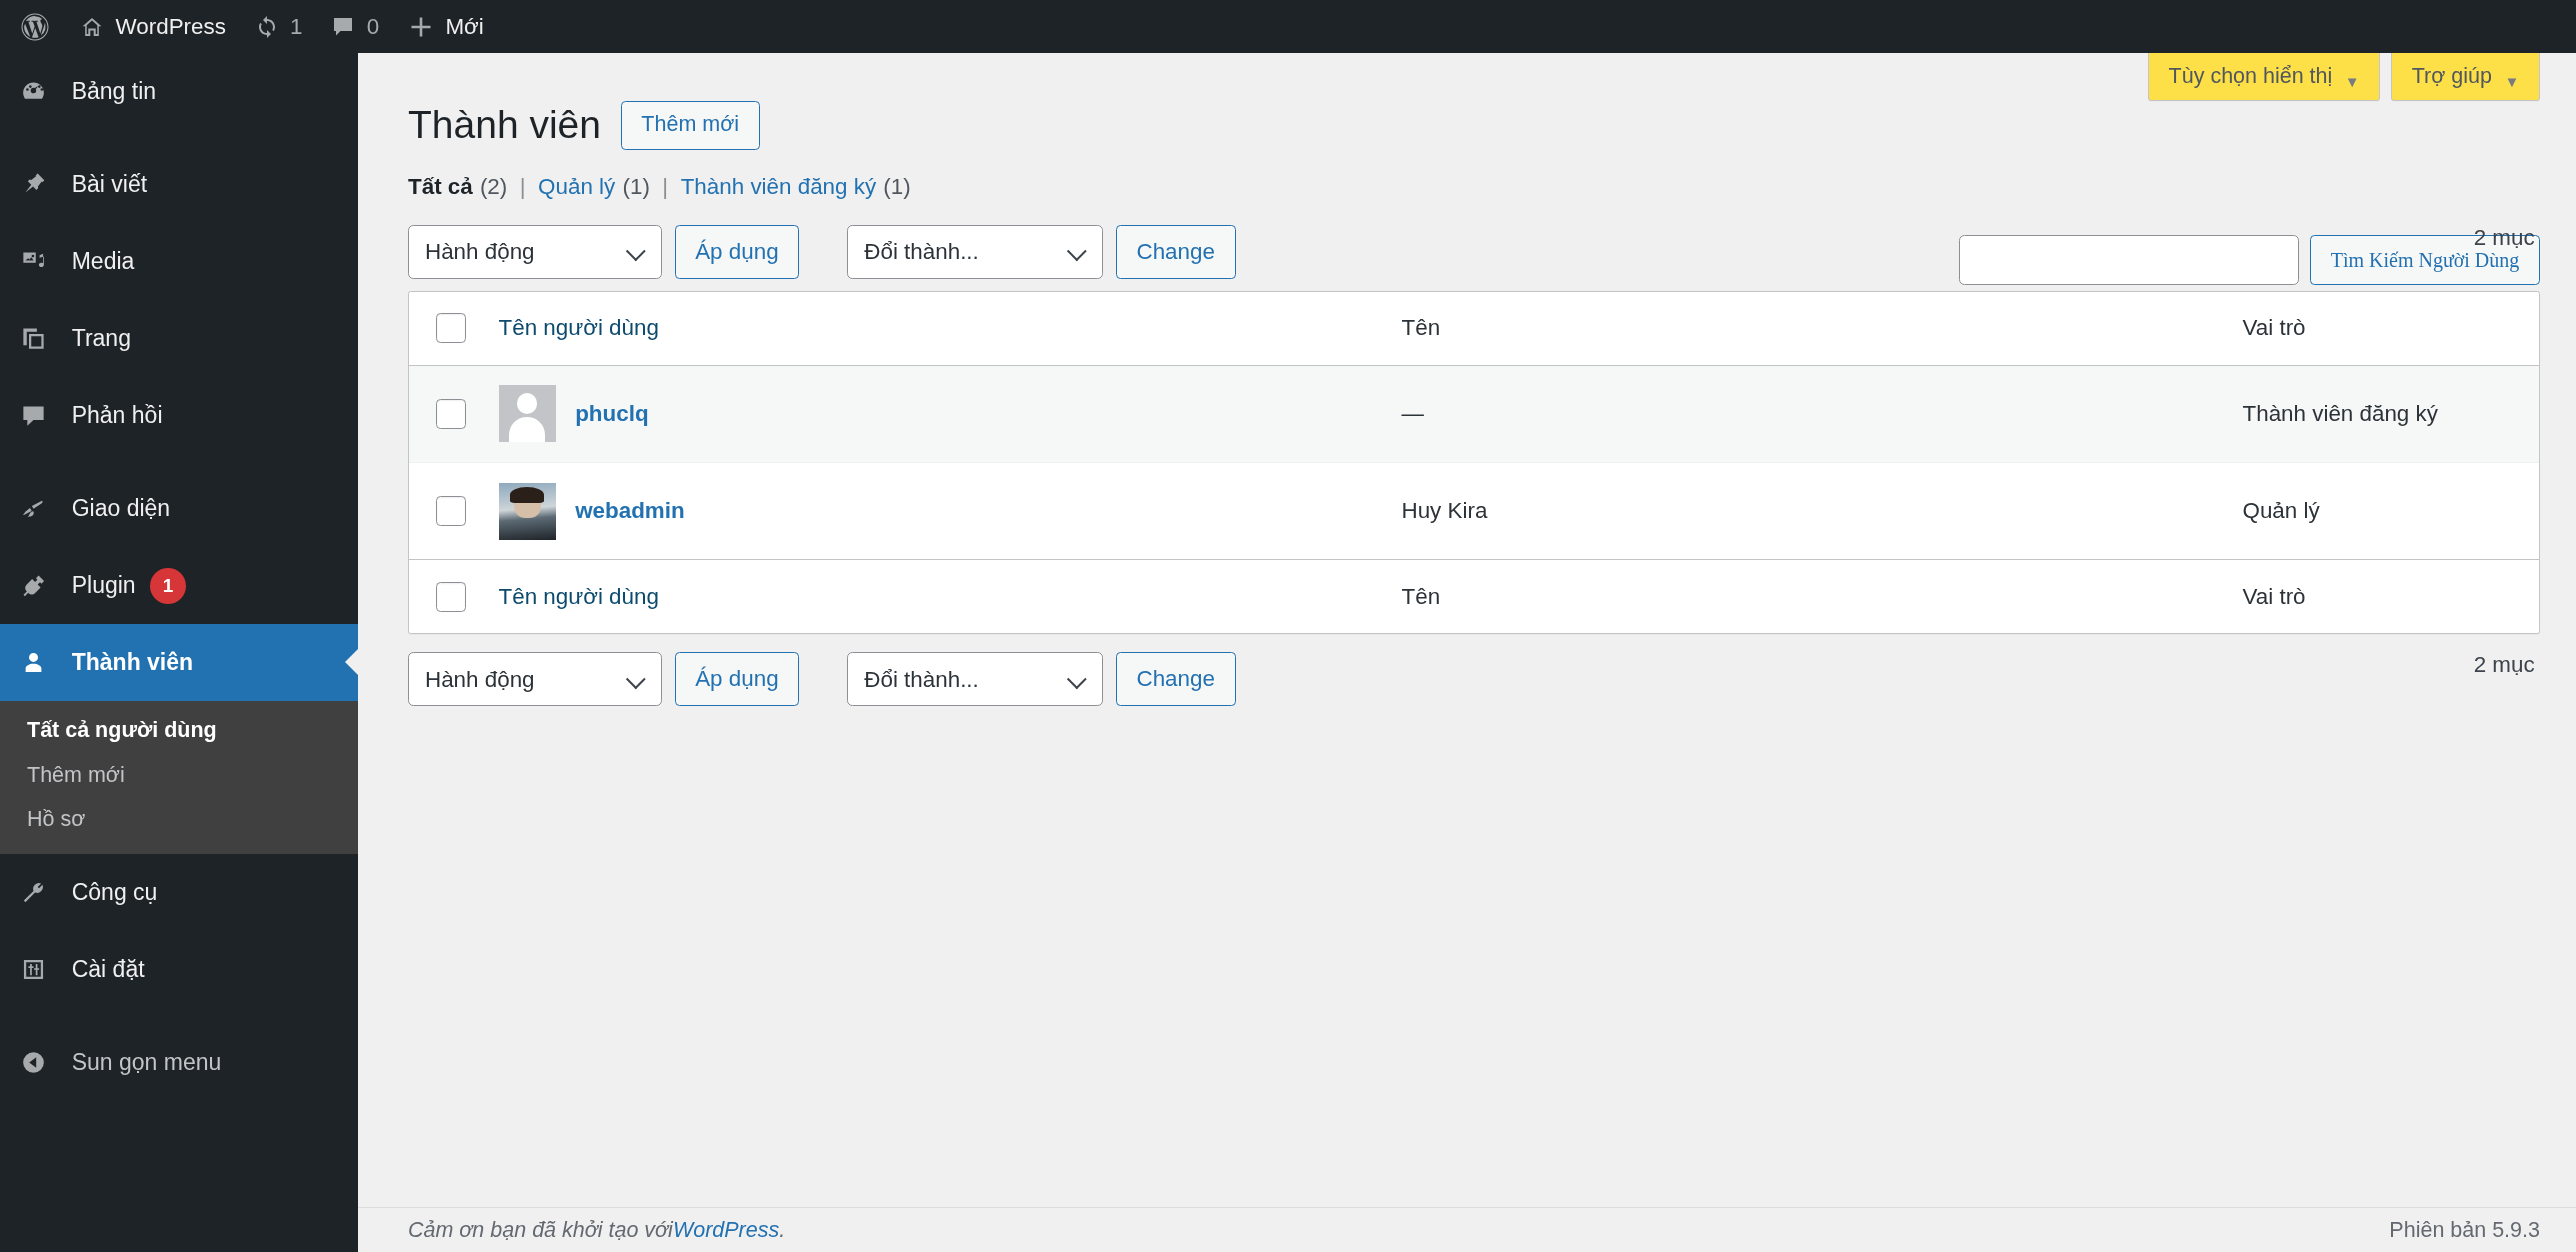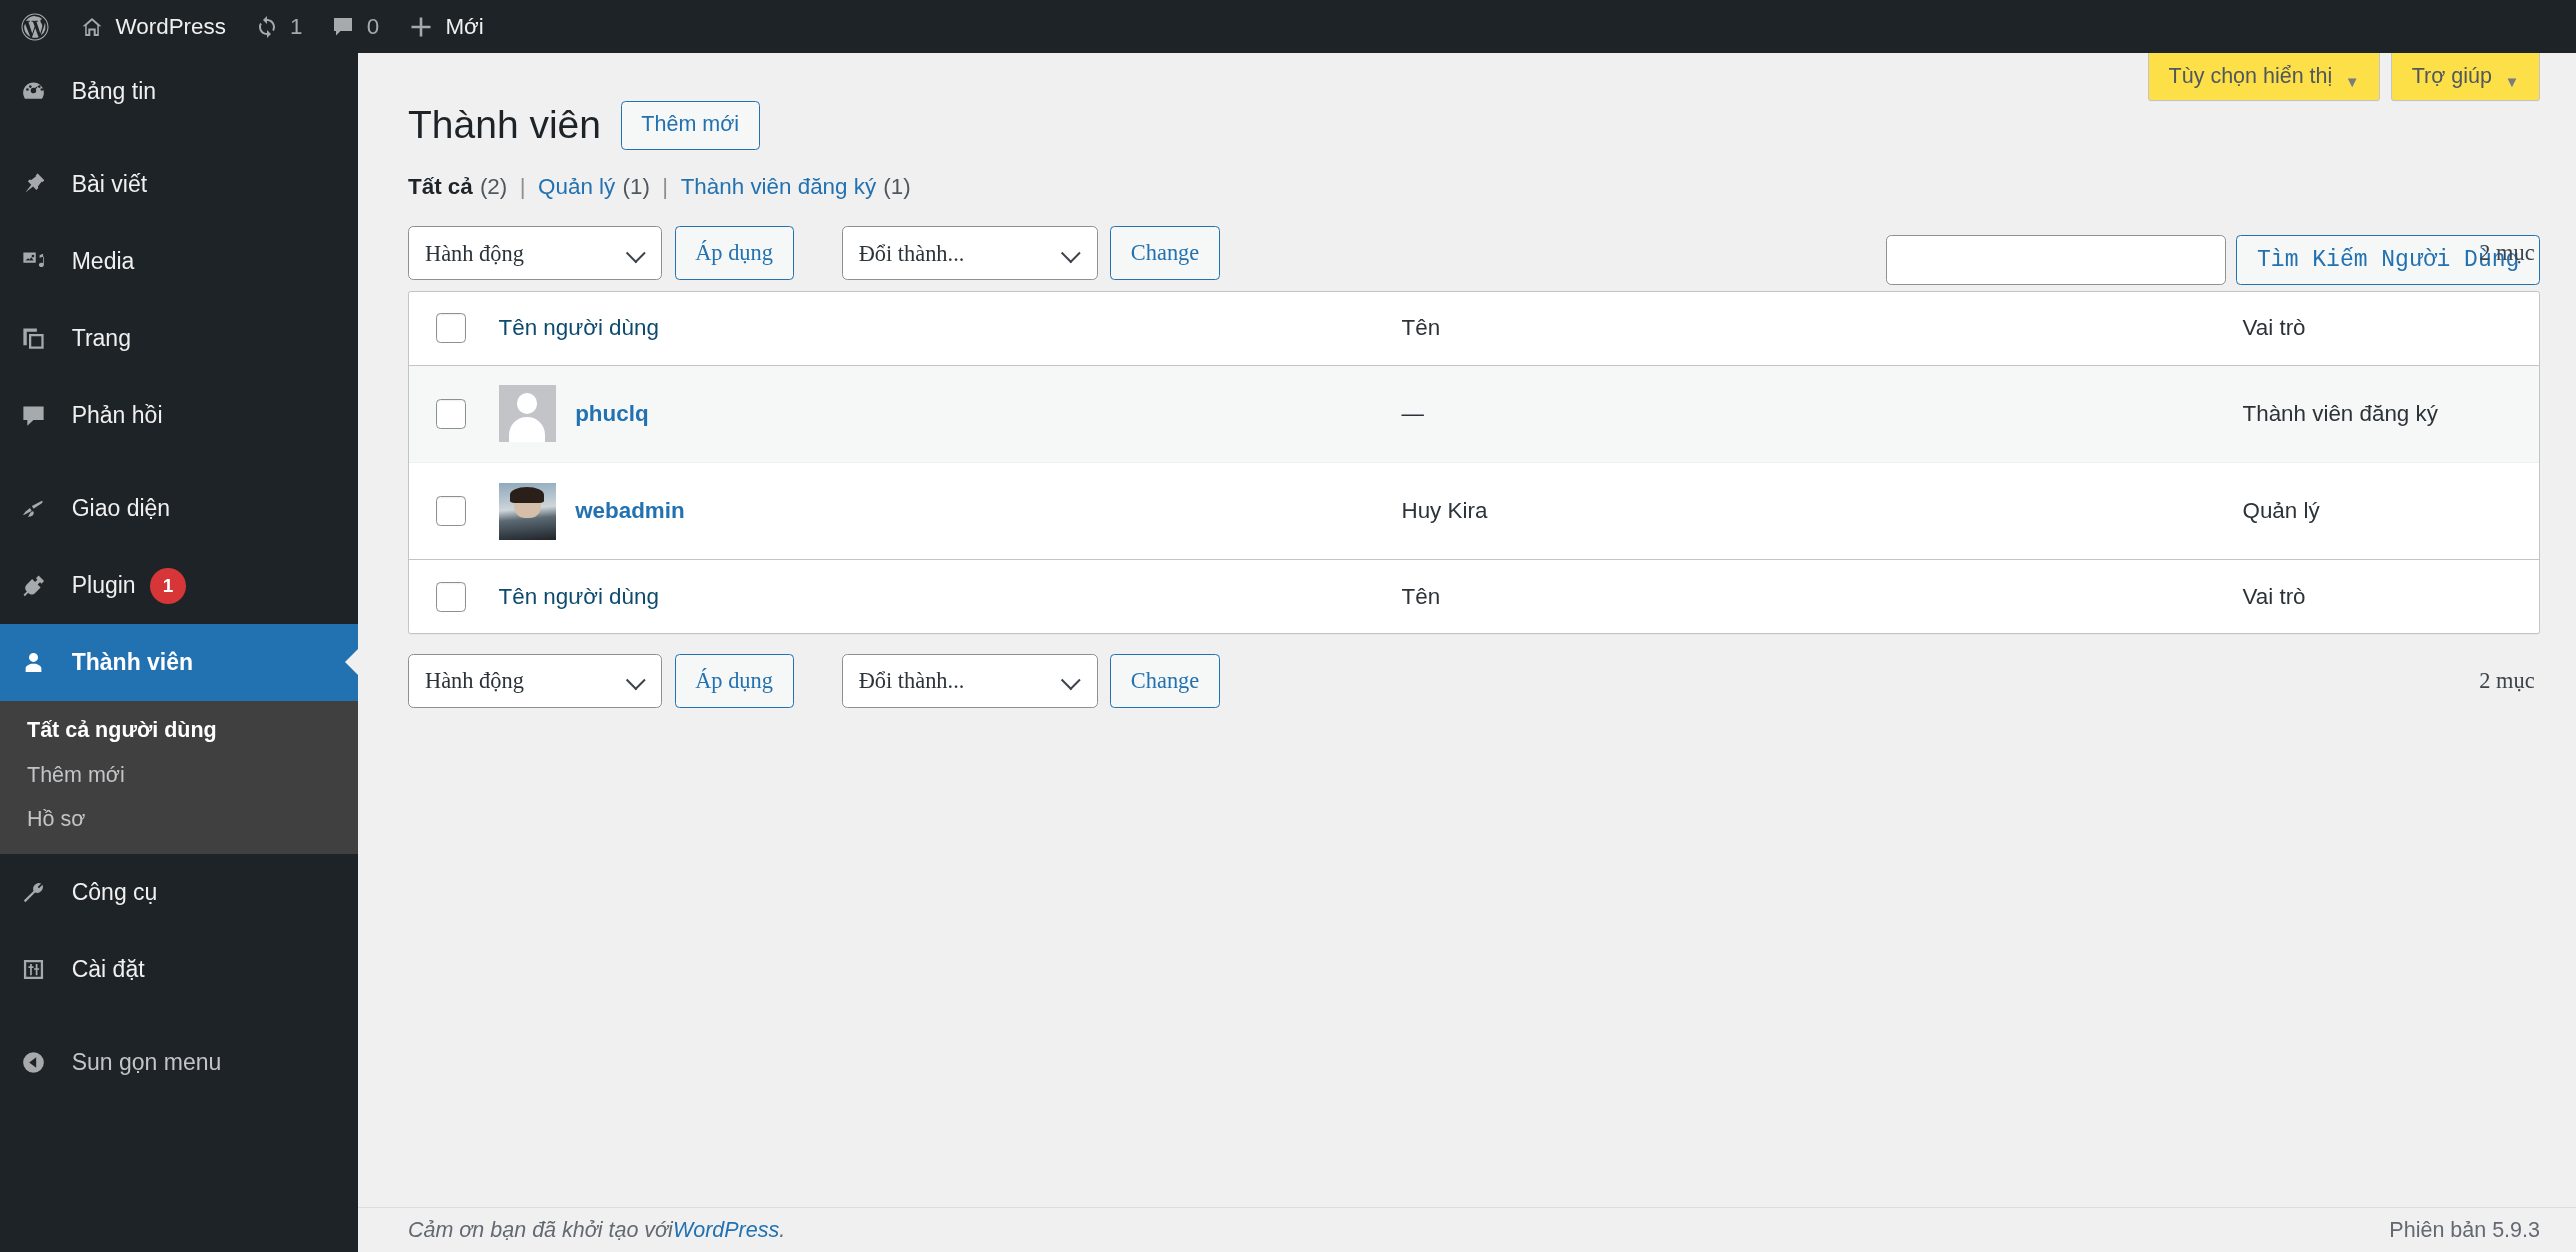--- a/index.html
+++ b/index.html
@@ -255,35 +255,34 @@
     font-size: 21.5px;
     font-family: inherit;
     color: #2c3338;
     outline: none;
   }
   .search-submit {
     border: 0.9px solid #2271b1;
     color: #2271b1;
     background: #f6f7f7;
     border-radius: 4.5px;
-    font-size: 23px;
+    font-size: 20px;
     padding: 0 19.7px;
     cursor: pointer;
     white-space: nowrap;
-    font-family: Liberation Mono, monospace;
+    font-family: Liberation Serif, serif;
   }
 
   
   .tablenav {
     display: flex;
-    align-items: center;
+    align-items: flex-start;
     margin-top: 25px;
     height: 57px;
     position: relative;
-    font-family: Liberation Serif, serif;
   }
   .tablenav.bottom { margin-top: 18px; }
   .bulkactions { display: flex; align-items: center; gap: 12.5px; }
   .wp-select {
     position: relative;
     display: inline-flex;
     align-items: center;
   }
   .wp-select select {
     appearance: none;

